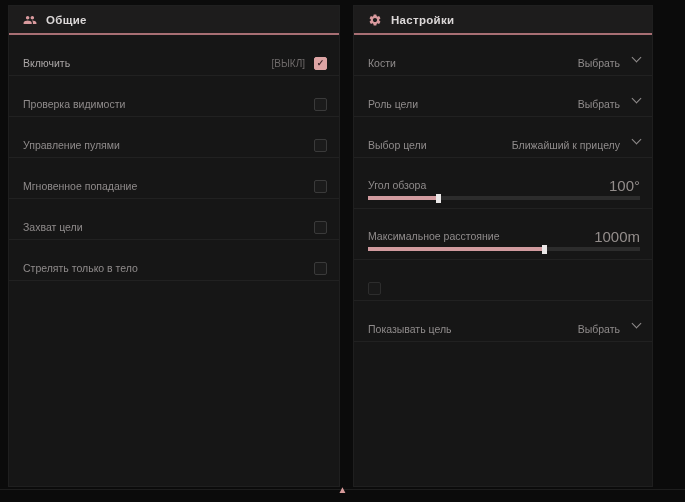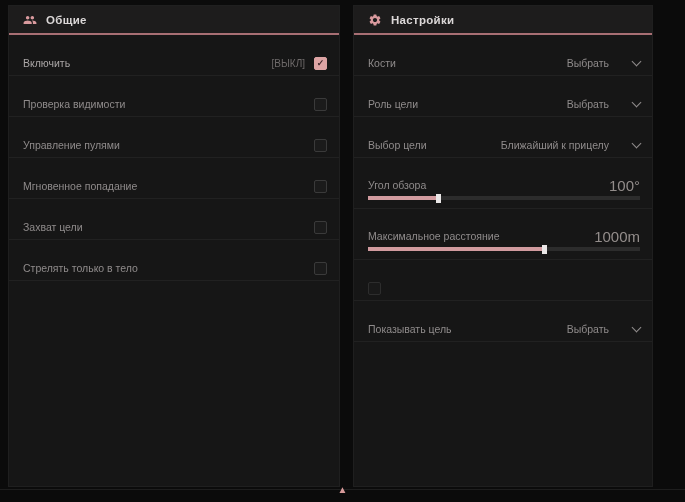--- a/index.html
+++ b/index.html
@@ -32,21 +32,21 @@
   .state{color:#6e6a6a;font-size:10px;}
   .checkbox{
     width:11px;height:11px;border:1px solid #3a3a3a;border-radius:2px;
     background:#1b1b1b;display:flex;align-items:center;justify-content:center;
     box-sizing:content-box;cursor:pointer;
   }
   .checkbox .check{display:none;color:#40262a;font-size:9px;font-weight:bold;line-height:1;}
   .checkbox.checked{background:#dda4a4;border-color:#dda4a4;}
   .checkbox.checked .check{display:block;}
   .row.disabled .checkbox{border-color:#2d2d2d;background:#191919;}
-  .dd{display:flex;align-items:center;gap:24px;cursor:pointer;}
+  .dd{display:flex;align-items:flex-start;gap:13px;cursor:pointer;}
   .dd-val{color:#8f8b8b;font-size:10.5px;}
   .chev{
     width:6px;height:6px;border-right:1.5px solid #918d8d;border-bottom:1.5px solid #918d8d;
     transform:rotate(45deg);margin-top:-3px;
   }
   .slider-row{display:block;height:auto;padding-top:3px;padding-bottom:8px;}
   .slider-top{display:flex;justify-content:space-between;align-items:center;height:16px;}
   .slider-val{color:#938d8b;font-size:15px;}
   .track{height:4px;background:#2c2c2c;margin-top:3px;position:relative;cursor:pointer;}
   .fill{height:100%;background:#d19b9f;position:relative;}

